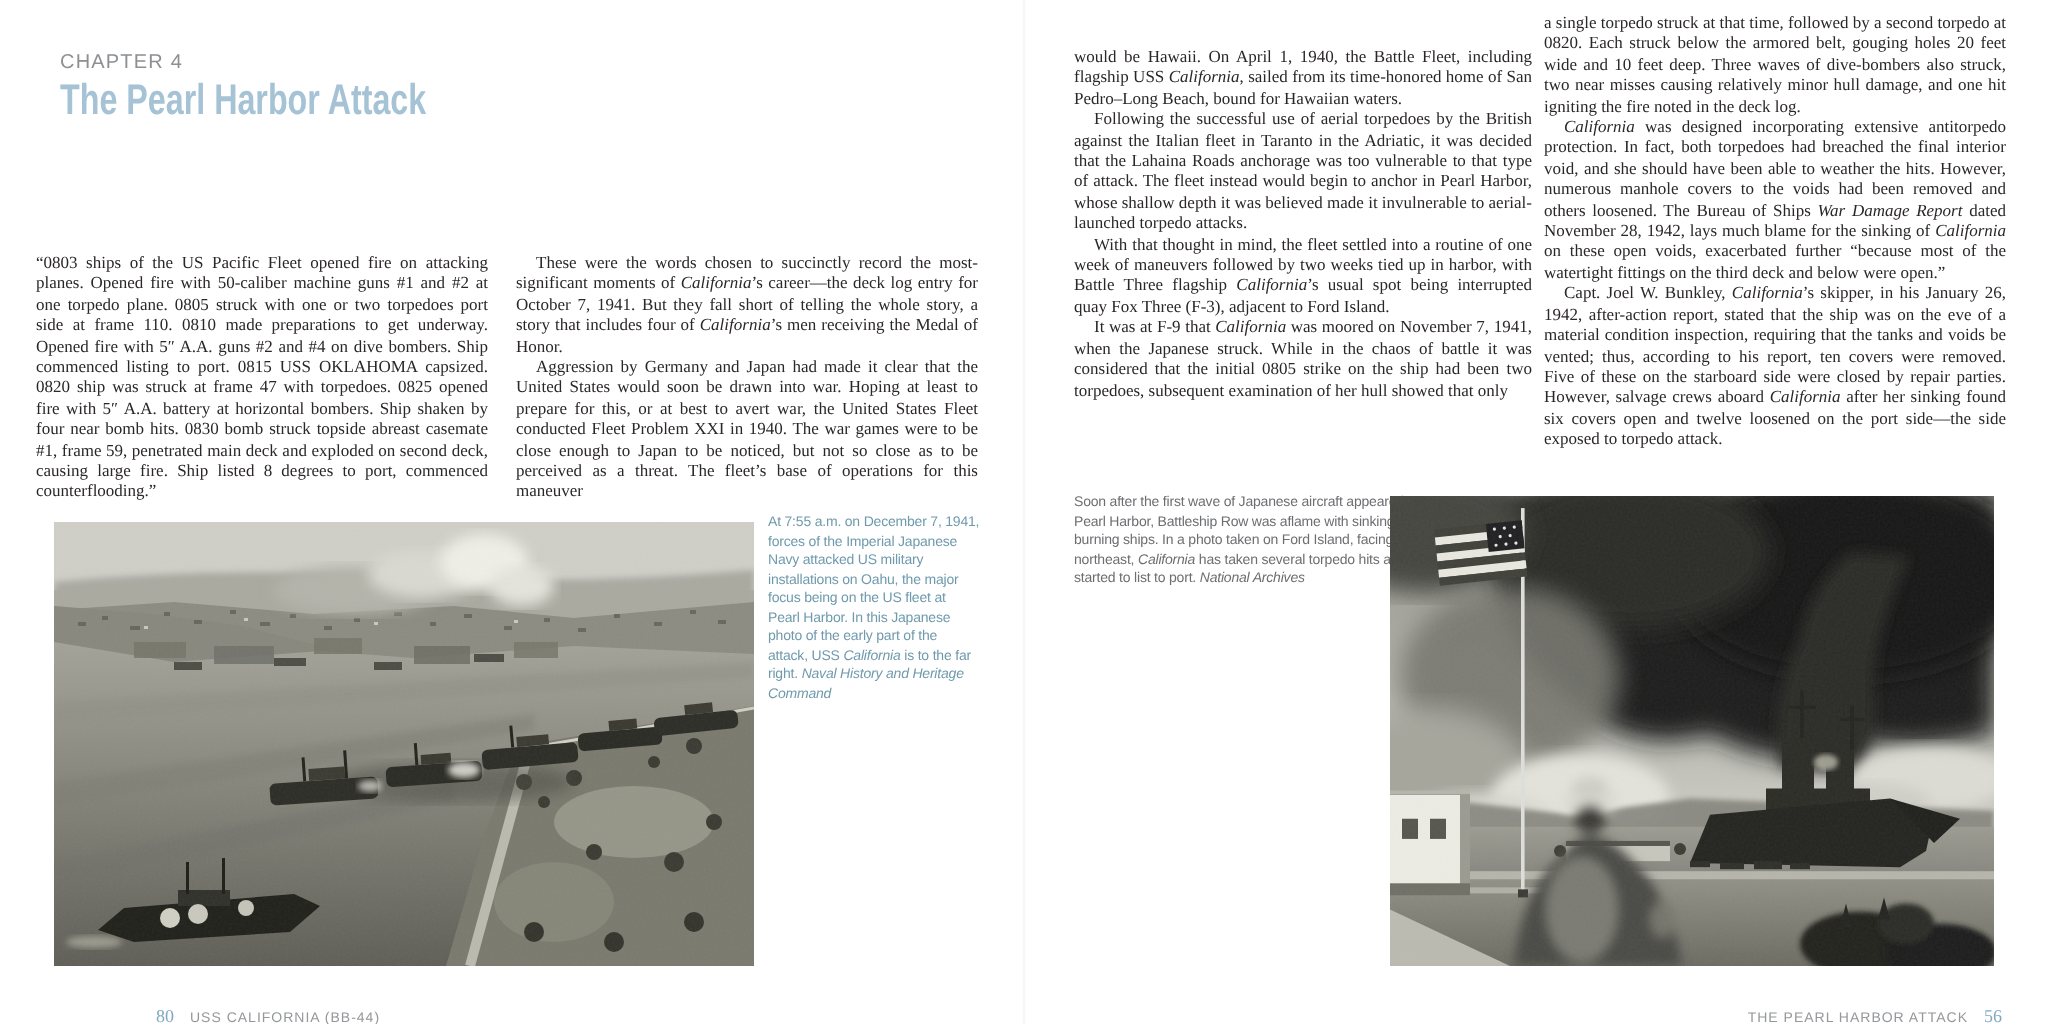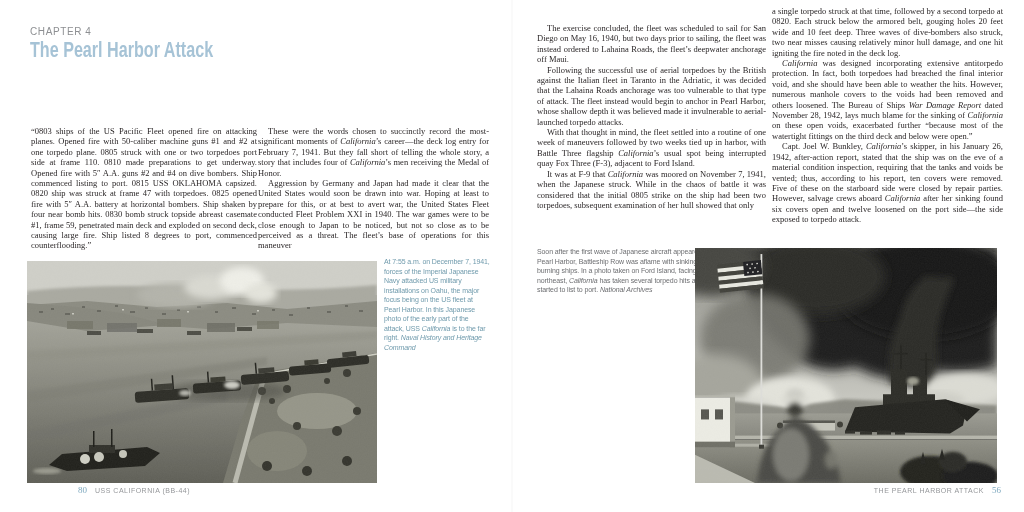--- a/index.html
+++ b/index.html
@@ -14,60 +14,60 @@
   .chapter{font-family:"Liberation Sans",sans-serif;font-size:10px;line-height:12px;
            color:#8d8f92;letter-spacing:.6px;}
   .title{font-family:"Liberation Sans",sans-serif;font-weight:bold;font-size:21.5px;line-height:23px;
          color:#a6c3d6;white-space:nowrap;transform:scaleX(.75);transform-origin:0 0;
          letter-spacing:0;margin-top:1px;}
 
   
   .bodytext{position:absolute;font-size:8.5px;line-height:10.4px;color:#2b2728;}
   .bodytext p{margin:0;text-align:justify;}
   .bodytext p.indent{text-indent:10px;}
-  #left-col1{left:31px;top:126px;width:226px;}
+  #left-col1{left:18px;top:126px;width:226px;}
   #left-col2{left:258px;top:126px;width:231px;}
   #right-col1{left:537px;top:23px;width:229px;}
   #right-col2{left:772px;top:6px;width:231px;}
 
   
   .cap{position:absolute;font-family:"Liberation Sans",sans-serif;font-size:7px;
        line-height:9.5px;letter-spacing:-0.1px;}
   .cap p{margin:0;}
   #left-caption{left:384px;top:257px;width:106px;color:#6f9aac;}
   #right-caption{left:537px;top:247px;width:190px;color:#6d6e71;}
 
   
   .photo{position:absolute;display:block;}
   #left-photo{left:27px;top:261px;width:350px;height:222px;}
   #right-photo{left:695px;top:248px;width:302px;height:235px;}
   .photo svg{display:block;width:100%;height:100%;}
 
   
-  .footer{position:absolute;top:485px;display:flex;align-items:center;gap:8px;padding-left:48px;}
+  .footer{position:absolute;top:503px;display:flex;align-items:flex-end;gap:8px;padding-left:48px;}
   #left-footer{left:30px;}
   #right-footer{right:23px;}
   .folio{font-family:"Liberation Serif",serif;font-size:9px;color:#7fa9bf;}
   .runhead{font-family:"Liberation Sans",sans-serif;font-size:7px;color:#95979a;letter-spacing:.5px;}
 </style>
 </head>
 <body>
 
 <div class="spread">
 
   <div class="header">
     <div class="chapter">CHAPTER 4</div>
     <div class="title">The Pearl Harbor Attack</div>
   </div>
 
   <div id="left-col1" class="bodytext">
       <p><span>“0803 ships of the US Pacific Fleet opened fire on attacking planes. Opened fire with 50-caliber machine guns #1 and #2 at one torpedo plane. 0805 struck with one or two torpedoes port side at frame 110. 0810 made preparations to get underway. Opened fire with 5″ A.A. guns #2 and #4 on dive bombers. Ship commenced listing to port. 0815 USS OKLAHOMA capsized. 0820 ship was struck at frame 47 with torpedoes. 0825 opened fire with 5″ A.A. battery at horizontal bombers. Ship shaken by four near bomb hits. 0830 bomb struck topside abreast casemate #1, frame 59, penetrated main deck and exploded on second deck, causing large fire. Ship listed 8 degrees to port, commenced counterflooding.”</span></p>
     </div>
   <div id="left-col2" class="bodytext">
-      <p class="indent"><span>These were the words chosen to succinctly record the most-significant moments of </span><i>California</i><span>’s career—the deck log entry for February 7, 1941. But they fall short of telling the whole story, a story that includes four of </span><i>California</i><span>’s men receiving the Medal of Honor.</span></p>
+      <p class="indent"><span>These were the words chosen to succinctly record the most-significant moments of </span><i>California</i><span>’s career—the deck log entry for October 7, 1941. But they fall short of telling the whole story, a story that includes four of </span><i>California</i><span>’s men receiving the Medal of Honor.</span></p>
       <p class="indent"><span>Aggression by Germany and Japan had made it clear that the United States would soon be drawn into war. Hoping at least to prepare for this, or at best to avert war, the United States Fleet conducted Fleet Problem XXI in 1940. The war games were to be close enough to Japan to be noticed, but not so close as to be perceived as a threat. The fleet’s base of operations for this maneuver</span></p>
     </div>
 
   <figure id="left-photo" class="photo" style="margin:0;">
     <svg viewBox="0 0 350 222" preserveAspectRatio="none">
       <defs>
         <linearGradient id="lw" x1="0" y1="0" x2="0" y2="1">
           <stop offset="0" stop-color="#b9b9b0"></stop>
           <stop offset="0.4" stop-color="#97978d"></stop>
           <stop offset="1" stop-color="#5e5e56"></stop>
@@ -202,21 +202,21 @@
   <div id="left-caption" class="cap">
       <p><span>At 7:55 a.m. on December 7, 1941, forces of the Imperial Japanese Navy attacked US military installations on Oahu, the major focus being on the US fleet at Pearl Harbor. In this Japanese photo of the early part of the attack, USS </span><i>California</i><span> is to the far right. </span><i>Naval History and Heritage Command</i></p>
     </div>
 
   <div id="left-footer" class="footer">
     <span class="folio">80</span>
     <span class="runhead">USS CALIFORNIA (BB-44)</span>
   </div>
 
   <div id="right-col1" class="bodytext">
-      <p class="indent"><span>The exercise concluded, the fleet was scheduled to sail for San Diego on May 16, 1940, but two days prior to sailing, the fleet was instead ordered to Lahaina Roads, the fleet’s deepwater anchorage off Maui.</span></p>
+      <p><span>would be Hawaii. On April 1, 1940, the Battle Fleet, including flagship USS </span><i>California</i><span>, sailed from its time-honored home of San Pedro–Long Beach, bound for Hawaiian waters.</span></p>
       <p class="indent"><span>Following the successful use of aerial torpedoes by the British against the Italian fleet in Taranto in the Adriatic, it was decided that the Lahaina Roads anchorage was too vulnerable to that type of attack. The fleet instead would begin to anchor in Pearl Harbor, whose shallow depth it was believed made it invulnerable to aerial-launched torpedo attacks.</span></p>
       <p class="indent"><span>With that thought in mind, the fleet settled into a routine of one week of maneuvers followed by two weeks tied up in harbor, with Battle Three flagship </span><i>California</i><span>’s usual spot being interrupted quay Fox Three (F-3), adjacent to Ford Island.</span></p>
       <p class="indent"><span>It was at F-9 that </span><i>California</i><span> was moored on November 7, 1941, when the Japanese struck. While in the chaos of battle it was considered that the initial 0805 strike on the ship had been two torpedoes, subsequent examination of her hull showed that only</span></p>
     </div>
   <div id="right-col2" class="bodytext">
       <p><span>a single torpedo struck at that time, followed by a second torpedo at 0820. Each struck below the armored belt, gouging holes 20 feet wide and 10 feet deep. Three waves of dive-bombers also struck, two near misses causing relatively minor hull damage, and one hit igniting the fire noted in the deck log.</span></p>
       <p class="indent"><i>California</i><span> was designed incorporating extensive antitorpedo protection. In fact, both torpedoes had breached the final interior void, and she should have been able to weather the hits. However, numerous manhole covers to the voids had been removed and others loosened. The Bureau of Ships </span><i>War Damage Report</i><span> dated November 28, 1942, lays much blame for the sinking of </span><i>California</i><span> on these open voids, exacerbated further “because most of the watertight fittings on the third deck and below were open.”</span></p>
       <p class="indent"><span>Capt. Joel W. Bunkley, </span><i>California</i><span>’s skipper, in his January 26, 1942, after-action report, stated that the ship was on the eve of a material condition inspection, requiring that the tanks and voids be vented; thus, according to his report, ten covers were removed. Five of these on the starboard side were closed by repair parties. However, salvage crews aboard </span><i>California</i><span> after her sinking found six covers open and twelve loosened on the port side—the side exposed to torpedo attack.</span></p>
     </div>
 

